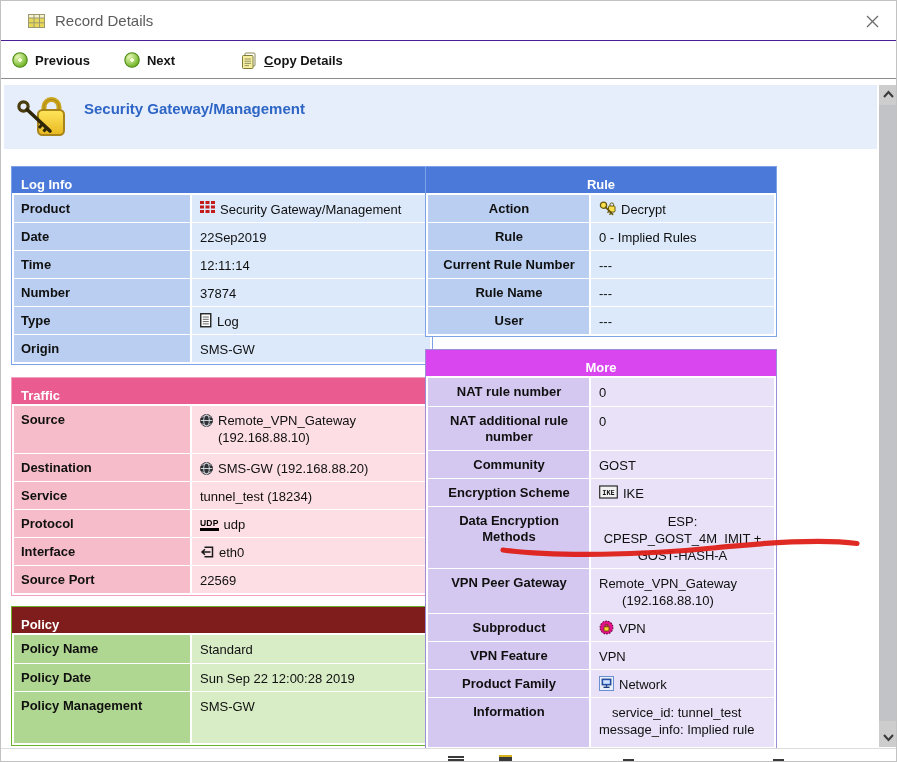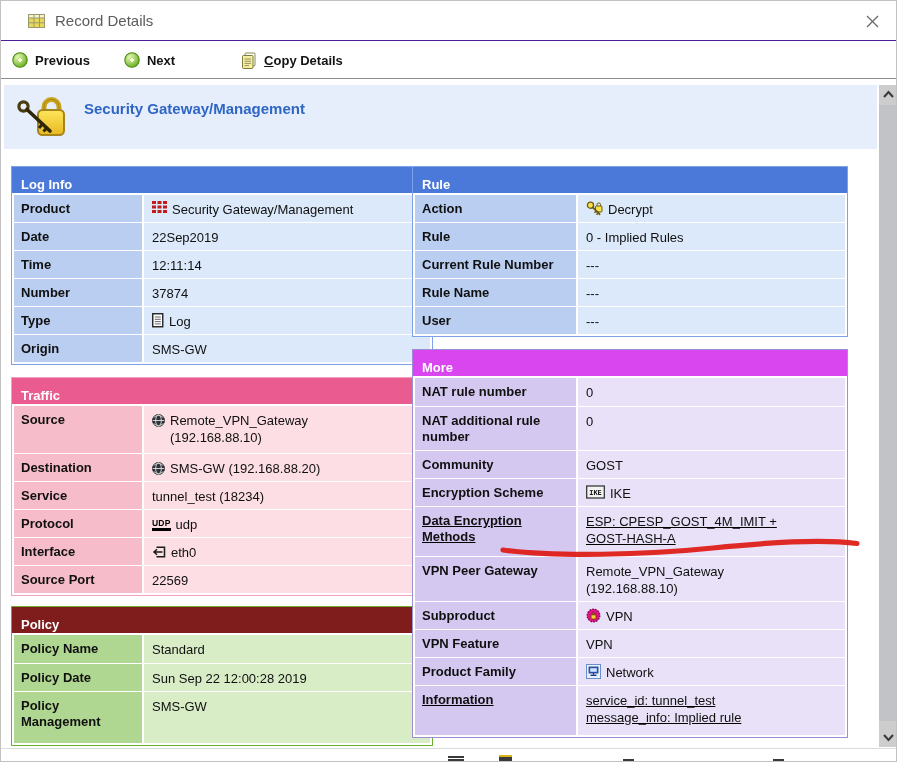--- a/index.html
+++ b/index.html
@@ -26,28 +26,28 @@
 
   
   .content { position:absolute; top:79px; left:0; right:0; height:668px; background:#fff; }
   .header-band { position:absolute; left:3px; top:5px; width:873px; height:64px;
                  background:#e7eefb; display:flex; align-items:flex-start; }
   .header-band .lockkey { margin:8px 0 0 12px; }
   .header-title { margin:15px 0 0 14px; color:#2e66c6; font-weight:bold; font-size:15px; }
 
   .col { position:absolute; top:86px; }
   .col-left  { left:10px;  width:422px; }
-  .col-right { left:411px; width:436px; }
+  .col-right { left:424px; width:352px;text-align:center; }
 
   .section { border:1px solid; margin-bottom:12px; background:#fff; }
   .sec-header { height:26px; color:#fff; font-weight:bold; font-size:13px; padding:10px 9px 0; }
   .rows { margin:2px; }
   .row { display:flex; min-height:28px; }
   .rows .row + .row { border-top:1px dotted #ffffff; }
-  .cell-label { width:130px; padding:6px 6px 4px 7px; font-weight:bold; font-size:13px;
+  .cell-label { width:178px; padding:6px 6px 4px 7px; font-weight:bold; font-size:13px;
                 color:#101010; border-right:2px solid #fff; line-height:16px; }
   .col-right .cell-label { width:163px; }
   .cell-value { flex:1; padding:6px 8px 4px; font-size:13px; color:#101010;
                 display:flex; gap:5px; align-items:flex-start; }
   .vtext span { display:block; line-height:17px; }
   .icon { flex:0 0 auto; display:inline-flex; margin-top:0; }
 
   .sec-log     { border-color:#7da2e8; }
   .sec-log .sec-header     { background:#4b79d9; }
   .sec-log .cell-label     { background:#b9cef1; }
@@ -64,21 +64,21 @@
   .sec-policy .cell-value  { background:#d8edc6; }
 
   .sec-more    { border-color:#9b8ed6; margin-bottom:0; }
   .sec-more .sec-header    { background:#d946ef; }
   .sec-more .cell-label    { background:#d4c7f0; }
   .sec-more .cell-value    { background:#e8e1f7; }
 
   .r27 { min-height:27px; }
   .r44 { min-height:44px; }
   .r47 { min-height:47px; }
-  .r50 { min-height:50px;text-decoration:underline; }
+  .r50 { min-height:50px; }
   .r52 { min-height:52px; }
 
   .udp-glyph { font-size:8.5px; font-weight:bold; letter-spacing:.2px; color:#000;
                border-bottom:1px solid #000; box-shadow:0 2px 0 #000; line-height:9px;
                margin-top:3px; }
 
   
   .scrollbar { position:absolute; left:878px; top:84px; width:19px; height:662px; background:#cdcdcd; }
   .scroll-btn { position:absolute; left:0; width:19px; height:18px; background:#cdcdcd;
                 display:flex; align-items:center; justify-content:center; }

